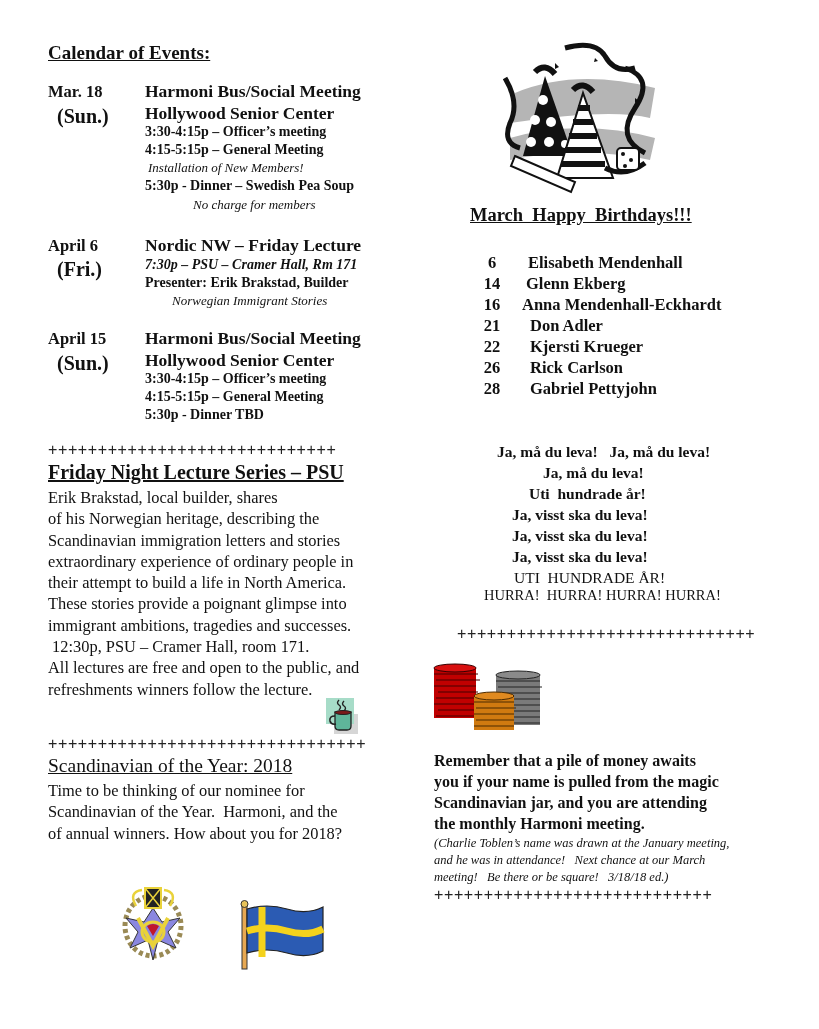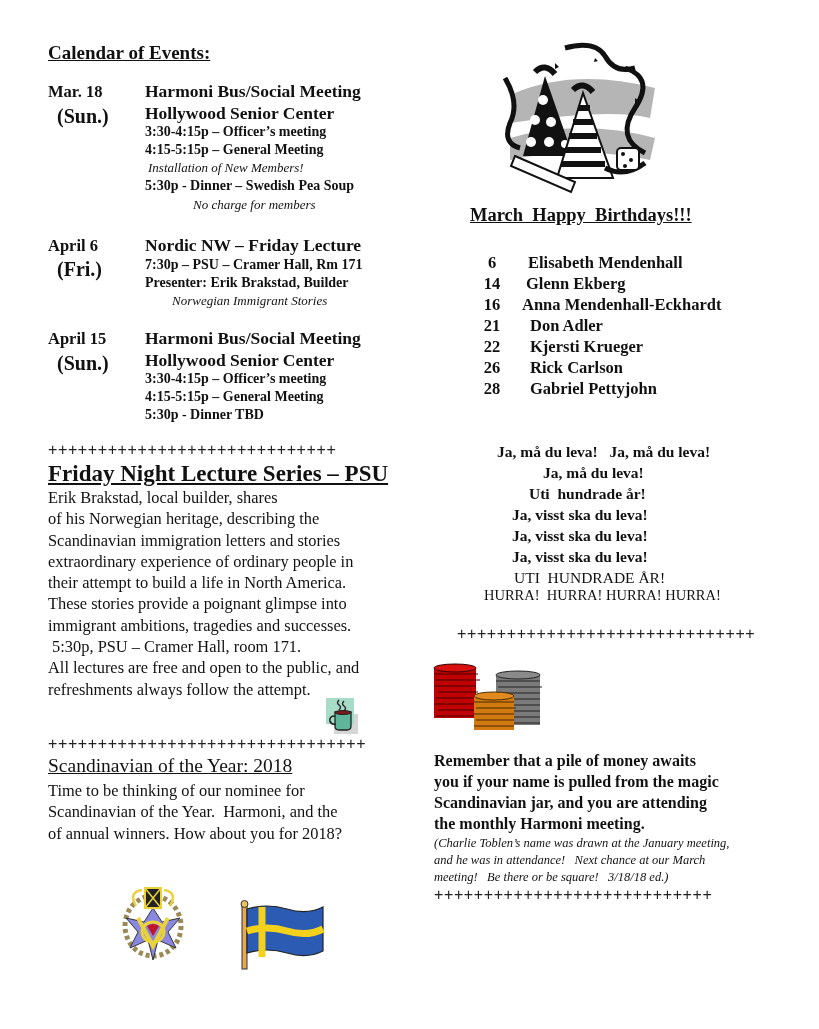--- a/index.html
+++ b/index.html
@@ -34,50 +34,50 @@
   <div class="abs sub" style="left:145px;top:142px;">4:15-5:15p – General Meeting</div>
   <div class="abs note" style="left:148px;top:160px;">Installation of New Members!</div>
   <div class="abs sub" style="left:145px;top:178px;">5:30p  - Dinner – Swedish Pea Soup</div>
   <div class="abs note" style="left:193px;top:197px;">No charge for members</div>
 </div>
 
 <div>
   <div class="abs date" style="left:48px;top:236px;">April 6</div>
   <div class="abs day" style="left:57px;top:258px;">(Fri.)</div>
   <div class="abs evt" style="left:145px;top:235px;">Nordic NW – Friday Lecture</div>
-  <div class="abs sub" style="left:145px;top:257px;">7:30p – PSU – Cramer Hall, Rm 171</div>
+  <div class="abs sub" style="left:145px;top:257px;font-style:italic;">7:30p – PSU – Cramer Hall, Rm 171</div>
   <div class="abs sub" style="left:145px;top:275px;">Presenter: Erik Brakstad, Builder</div>
   <div class="abs note" style="left:172px;top:293px;">Norwegian Immigrant Stories</div>
 </div>
 
 <div>
   <div class="abs date" style="left:48px;top:329px;">April 15</div>
   <div class="abs day" style="left:57px;top:352px;">(Sun.)</div>
   <div class="abs evt" style="left:145px;top:328px;">Harmoni Bus/Social Meeting</div>
   <div class="abs evt" style="left:145px;top:350px;">Hollywood Senior Center</div>
   <div class="abs sub" style="left:145px;top:371px;">3:30-4:15p – Officer’s meeting</div>
   <div class="abs sub" style="left:145px;top:389px;">4:15-5:15p – General Meeting</div>
   <div class="abs sub" style="left:145px;top:407px;">5:30p  - Dinner TBD</div>
 </div>
 
 <div class="abs sep" style="left:48px;top:441px;">+++++++++++++++++++++++++++++</div>
 
 <div>
-  <div class="abs h2" style="left:48px;top:461px;font-size:23px;">Friday Night Lecture Series – PSU</div>
+  <div class="abs h2" style="left:48px;top:461px;font-size:20px;">Friday Night Lecture Series – PSU</div>
   <div class="abs body" style="left:48px;top:487px;width:360px;">
     <div>Erik Brakstad, local builder, shares</div>
     <div>of his Norwegian heritage, describing the</div>
     <div>Scandinavian immigration letters and stories</div>
     <div>extraordinary experience of ordinary people in</div>
     <div>their attempt to build a life in North America.</div>
     <div>These stories provide a poignant glimpse into</div>
     <div>immigrant ambitions, tragedies and successes.</div>
-    <div style="white-space:pre;"> 5:30p, PSU – Cramer Hall, room 171.</div>
+    <div style="white-space:pre;"> 12:30p, PSU – Cramer Hall, room 171.</div>
     <div>All lectures are free and open to the public, and</div>
-    <div>refreshments always follow the attempt.</div>
+    <div>refreshments winners follow the lecture.</div>
   </div>
 
   <div class="abs" style="left:326px;top:698px;width:32px;height:36px;">
     <svg width="32" height="36" viewBox="0 0 32 36">
       <rect x="8" y="16" width="24" height="20" fill="#d6d6d6"></rect>
       <rect x="0" y="0" width="28" height="26" fill="#a7dcc8"></rect>
       <path d="M13 2 q-3 3 0 5 q3 2 0 5" stroke="#222" fill="none" stroke-width="1.4"></path>
       <path d="M18 3 q-3 3 0 5 q3 2 0 5" stroke="#222" fill="none" stroke-width="1.4"></path>
       <path d="M9 14 h16 v14 q0 4 -4 4 h-8 q-4 0 -4 -4 z" fill="#5fb59a" stroke="#222" stroke-width="1.3"></path>
       <ellipse cx="17" cy="14.5" rx="8" ry="2" fill="#7a1a1a" stroke="#222" stroke-width="1"></ellipse>

